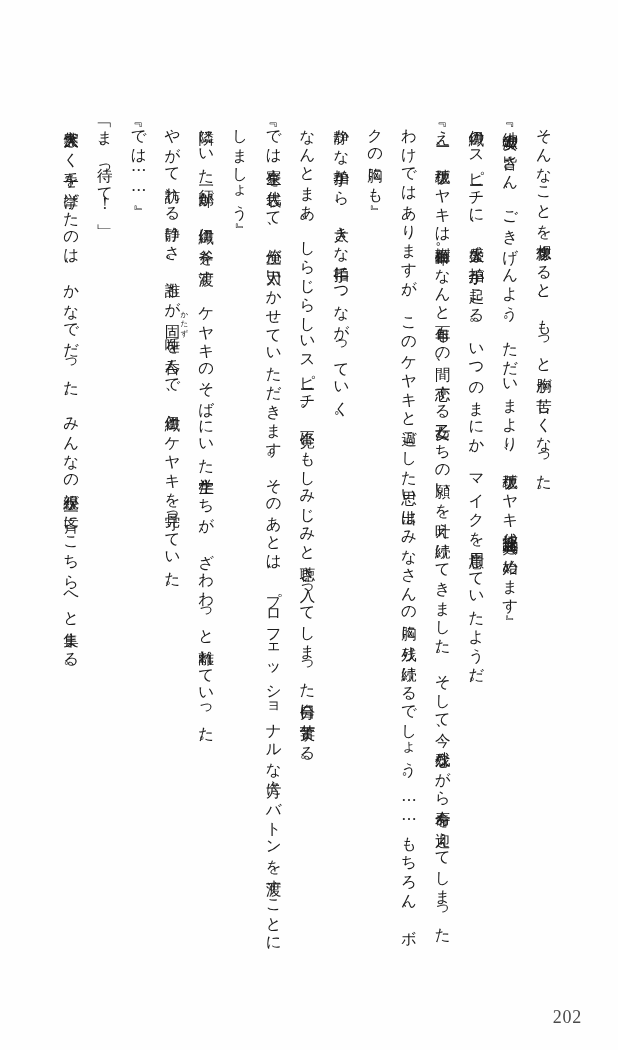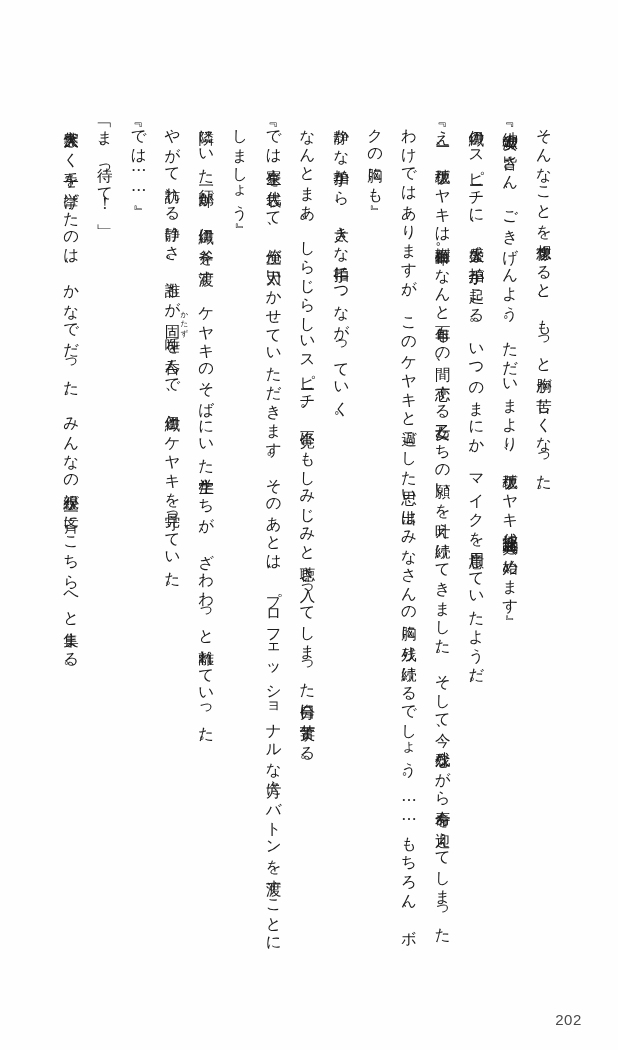--- a/index.html
+++ b/index.html
@@ -51,22 +51,22 @@
   rt {
     font-size: 7.5px;
     letter-spacing: 0.02em;
     color: #222;
   }
 
   #page-number {
     position: absolute;
     bottom: 22px;
     right: 36px;
-    font-family: Liberation Sans, sans-serif;
-    font-size: 15px;
+    font-family: Liberation Serif, serif;
+    font-size: 18px;
     color: #4a4a4a;
     letter-spacing: 0.04em;
   }
 </style>
 </head>
 <body>
 
 <div id="page">
 
   <div id="text-body">

